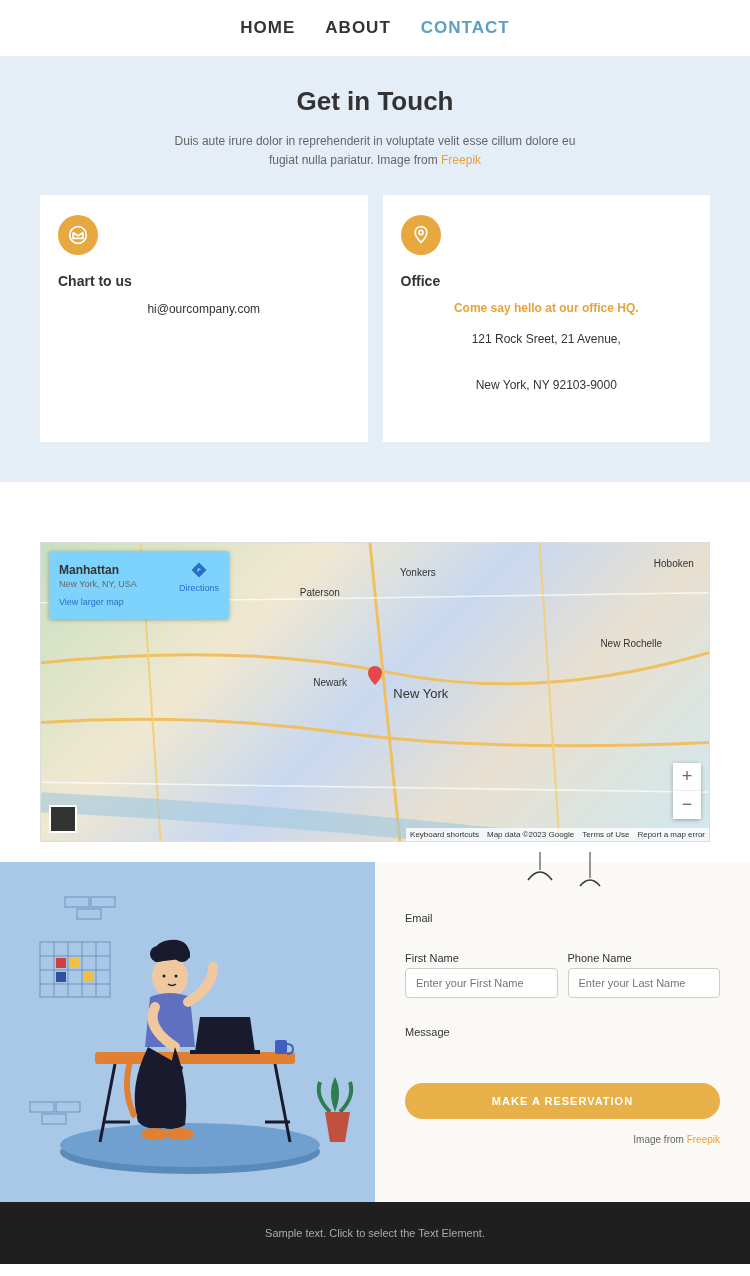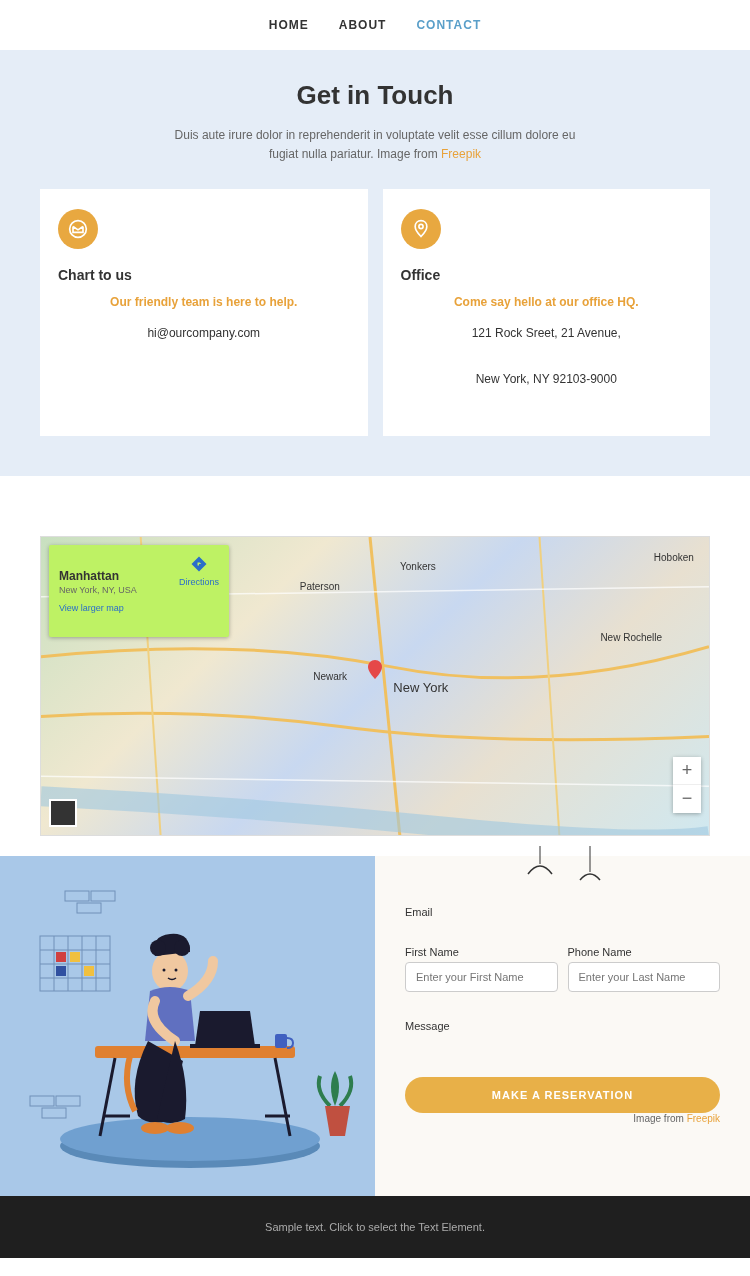--- a/index.html
+++ b/index.html
@@ -1,20 +1,20 @@
 <!DOCTYPE html>
 <html><head>
 <meta charset="utf-8">
 <style>
 * { margin: 0; padding: 0; box-sizing: border-box; }
 body { font-family: -apple-system, BlinkMacSystemFont, 'Segoe UI', Arial, sans-serif; color: #333; width: 750px; }
 
 
 .nav { display: flex; justify-content: center; gap: 30px; padding: 18px 0; background: #fff; }
-.nav a { text-decoration: none; color: #333; font-size: 12px; font-weight: 600; letter-spacing: 1px; }
+.nav a { text-decoration: none; color: #333; font-size: 17px; font-weight: 600; letter-spacing: 1px; }
 .nav a.active { color: #5a9fc9; }
 
 
 .hero { background: #e5edf7; padding: 30px 40px 40px; }
 .hero h1 { text-align: center; font-size: 26px; font-weight: 600; margin-bottom: 15px; }
 .hero p { text-align: center; font-size: 12px; color: #666; line-height: 1.6; max-width: 420px; margin: 0 auto 25px; }
 .hero p a { color: #e8a23a; text-decoration: none; }
 
 .cards { display: flex; gap: 15px; }
 .card { background: #fff; flex: 1; padding: 20px 18px; }
@@ -23,21 +23,21 @@
 .card h3 { font-size: 14px; font-weight: 700; margin-bottom: 10px; }
 .card .sub { color: #e8a23a; font-size: 12px; font-weight: 600; margin-bottom: 10px; }
 .card .detail { font-size: 12px; color: #333; line-height: 1.8; }
 
 
 .map-section { padding: 60px 40px 20px; background: #fff; }
 .map { position: relative; width: 100%; height: 300px; background: #e8f0e0; overflow: hidden; border: 1px solid #ddd; }
 .map-bg { position: absolute; inset: 0; background: linear-gradient(135deg, #c8e0c0 0%, #f0e8d0 30%, #c8d8f0 50%, #e8e0d0 70%, #d0e8f0 100%); }
 .map-roads { position: absolute; inset: 0; }
 .map-label { position: absolute; font-size: 13px; font-weight: 500; color: #333; padding-left: 25px; }
-.map-info { position: absolute; top: 8px; left: 8px; background: #bef264; border-radius: 2px; box-shadow: 0 1px 4px rgba(0,0,0,0.3); padding: 24px 10px; width: 180px; }
+.map-info { position: absolute; top: 8px; left: 8px; background: #7dd3fc; border-radius: 2px; box-shadow: 0 1px 4px rgba(0,0,0,0.3); padding: 12px 10px; width: 180px; }
 .map-info-title { font-size: 12px; font-weight: 700; }
 .map-info-sub { font-size: 9px; color: #666; margin-top: 2px; }
 .map-info-link { font-size: 9px; color: #2a6ec9; margin-top: 8px; display: block; }
 .map-directions { position: absolute; right: 10px; top: 10px; text-align: center; }
 .map-directions svg { width: 18px; height: 18px; fill: #2a6ec9; }
 .map-directions-text { font-size: 9px; color: #2a6ec9; }
 .map-controls { position: absolute; right: 8px; bottom: 22px; background: #fff; border-radius: 2px; box-shadow: 0 1px 4px rgba(0,0,0,0.3); width: 28px; }
 .map-controls button { display: block; width: 28px; height: 28px; border: none; background: #fff; font-size: 18px; color: #666; cursor: pointer; }
 .map-controls button:first-child { border-bottom: 1px solid #eee; }
 .map-footer { position: absolute; bottom: 0; right: 0; background: rgba(255,255,255,0.8); font-size: 8px; color: #333; padding: 2px 4px; display: flex; gap: 8px; }
@@ -50,21 +50,21 @@
 .illustration { width: 50%; background: #a9c8e8; position: relative; height: 340px; }
 .form-panel { width: 50%; background: #fbf9f5; padding: 50px 30px 20px; position: relative; }
 .lamps { position: absolute; top: -10px; left: 50%; transform: translateX(-50%); display: flex; gap: 10px; }
 .form-panel label { display: block; font-size: 11px; color: #333; margin-bottom: 4px; }
 .form-panel input, .form-panel textarea { width: 100%; padding: 8px 10px; border: 1px solid #ccc; border-radius: 4px; font-size: 11px; font-family: inherit; background: #fff; }
 .form-panel textarea { height: 60px; resize: none; }
 .form-group { margin-bottom: 28px; }
 .form-row { display: flex; gap: 10px; }
 .form-row .form-group { flex: 1; }
 .submit-btn { width: 100%; padding: 12px; background: #e8b048; border: none; border-radius: 20px; color: #fff; font-size: 11px; font-weight: 600; letter-spacing: 1px; cursor: pointer; margin-top: 17px; }
-.credit { text-align: right; font-size: 10px; color: #666; }
+.credit { text-align: right; font-size: 10px; color: #666; margin-top: 15px; }
 .credit a { color: #e8a23a; text-decoration: none; }
 
 
 .footer { background: #1f1f1f; color: #aaa; text-align: center; padding: 25px; font-size: 11px; }
 
 
 .illus-svg { position: absolute; inset: 0; width: 100%; height: 100%; }
 </style>
 </head>
 <body>
@@ -81,21 +81,20 @@
 
   <div class="cards">
     <div class="card">
       <div class="card-icon">
         <svg viewBox="0 0 24 24">
             <circle cx="12" cy="12" r="10"></circle>
             <path d="M6 9l6 4 6-4M6 9v7h12V9"></path>
           </svg>
       </div>
       <h3>Chart to us</h3>
-      <p class="sub">Our friendly team is here to help.</p>
       <p class="detail">hi@ourcompany.com</p>
     </div>
     <div class="card">
       <div class="card-icon">
         <svg viewBox="0 0 24 24">
             <path d="M12 2C8 2 5 5 5 9c0 5 7 12 7 12s7-7 7-12c0-4-3-7-7-7z"></path>
             <circle cx="12" cy="9" r="2.5"></circle>
           </svg>
       </div>
       <h3>Office</h3>
@@ -139,20 +138,26 @@
             <path d="M12 2l10 10-10 10L2 12z M10 10v4h2v-2h3l-2-2z"></path>
           </svg>
         <div class="map-directions-text">Directions</div>
       </div>
     </div>
     <div class="map-thumb"></div>
     <div class="map-controls">
       <button>+</button>
       <button>−</button>
     </div>
+    <div class="map-footer">
+      <span>Keyboard shortcuts</span>
+      <span>Map data ©2023 Google</span>
+      <span>Terms of Use</span>
+      <span>Report a map error</span>
+    </div>
   </div>
 </section>
 
 <section class="form-section">
   <div class="illustration">
     <svg class="illus-svg" viewBox="0 0 375 340">
 
       <g stroke="#7090b8" stroke-width="1" fill="none">
         <rect x="65" y="35" width="24" height="10"></rect>
           <rect x="91" y="35" width="24" height="10"></rect>

